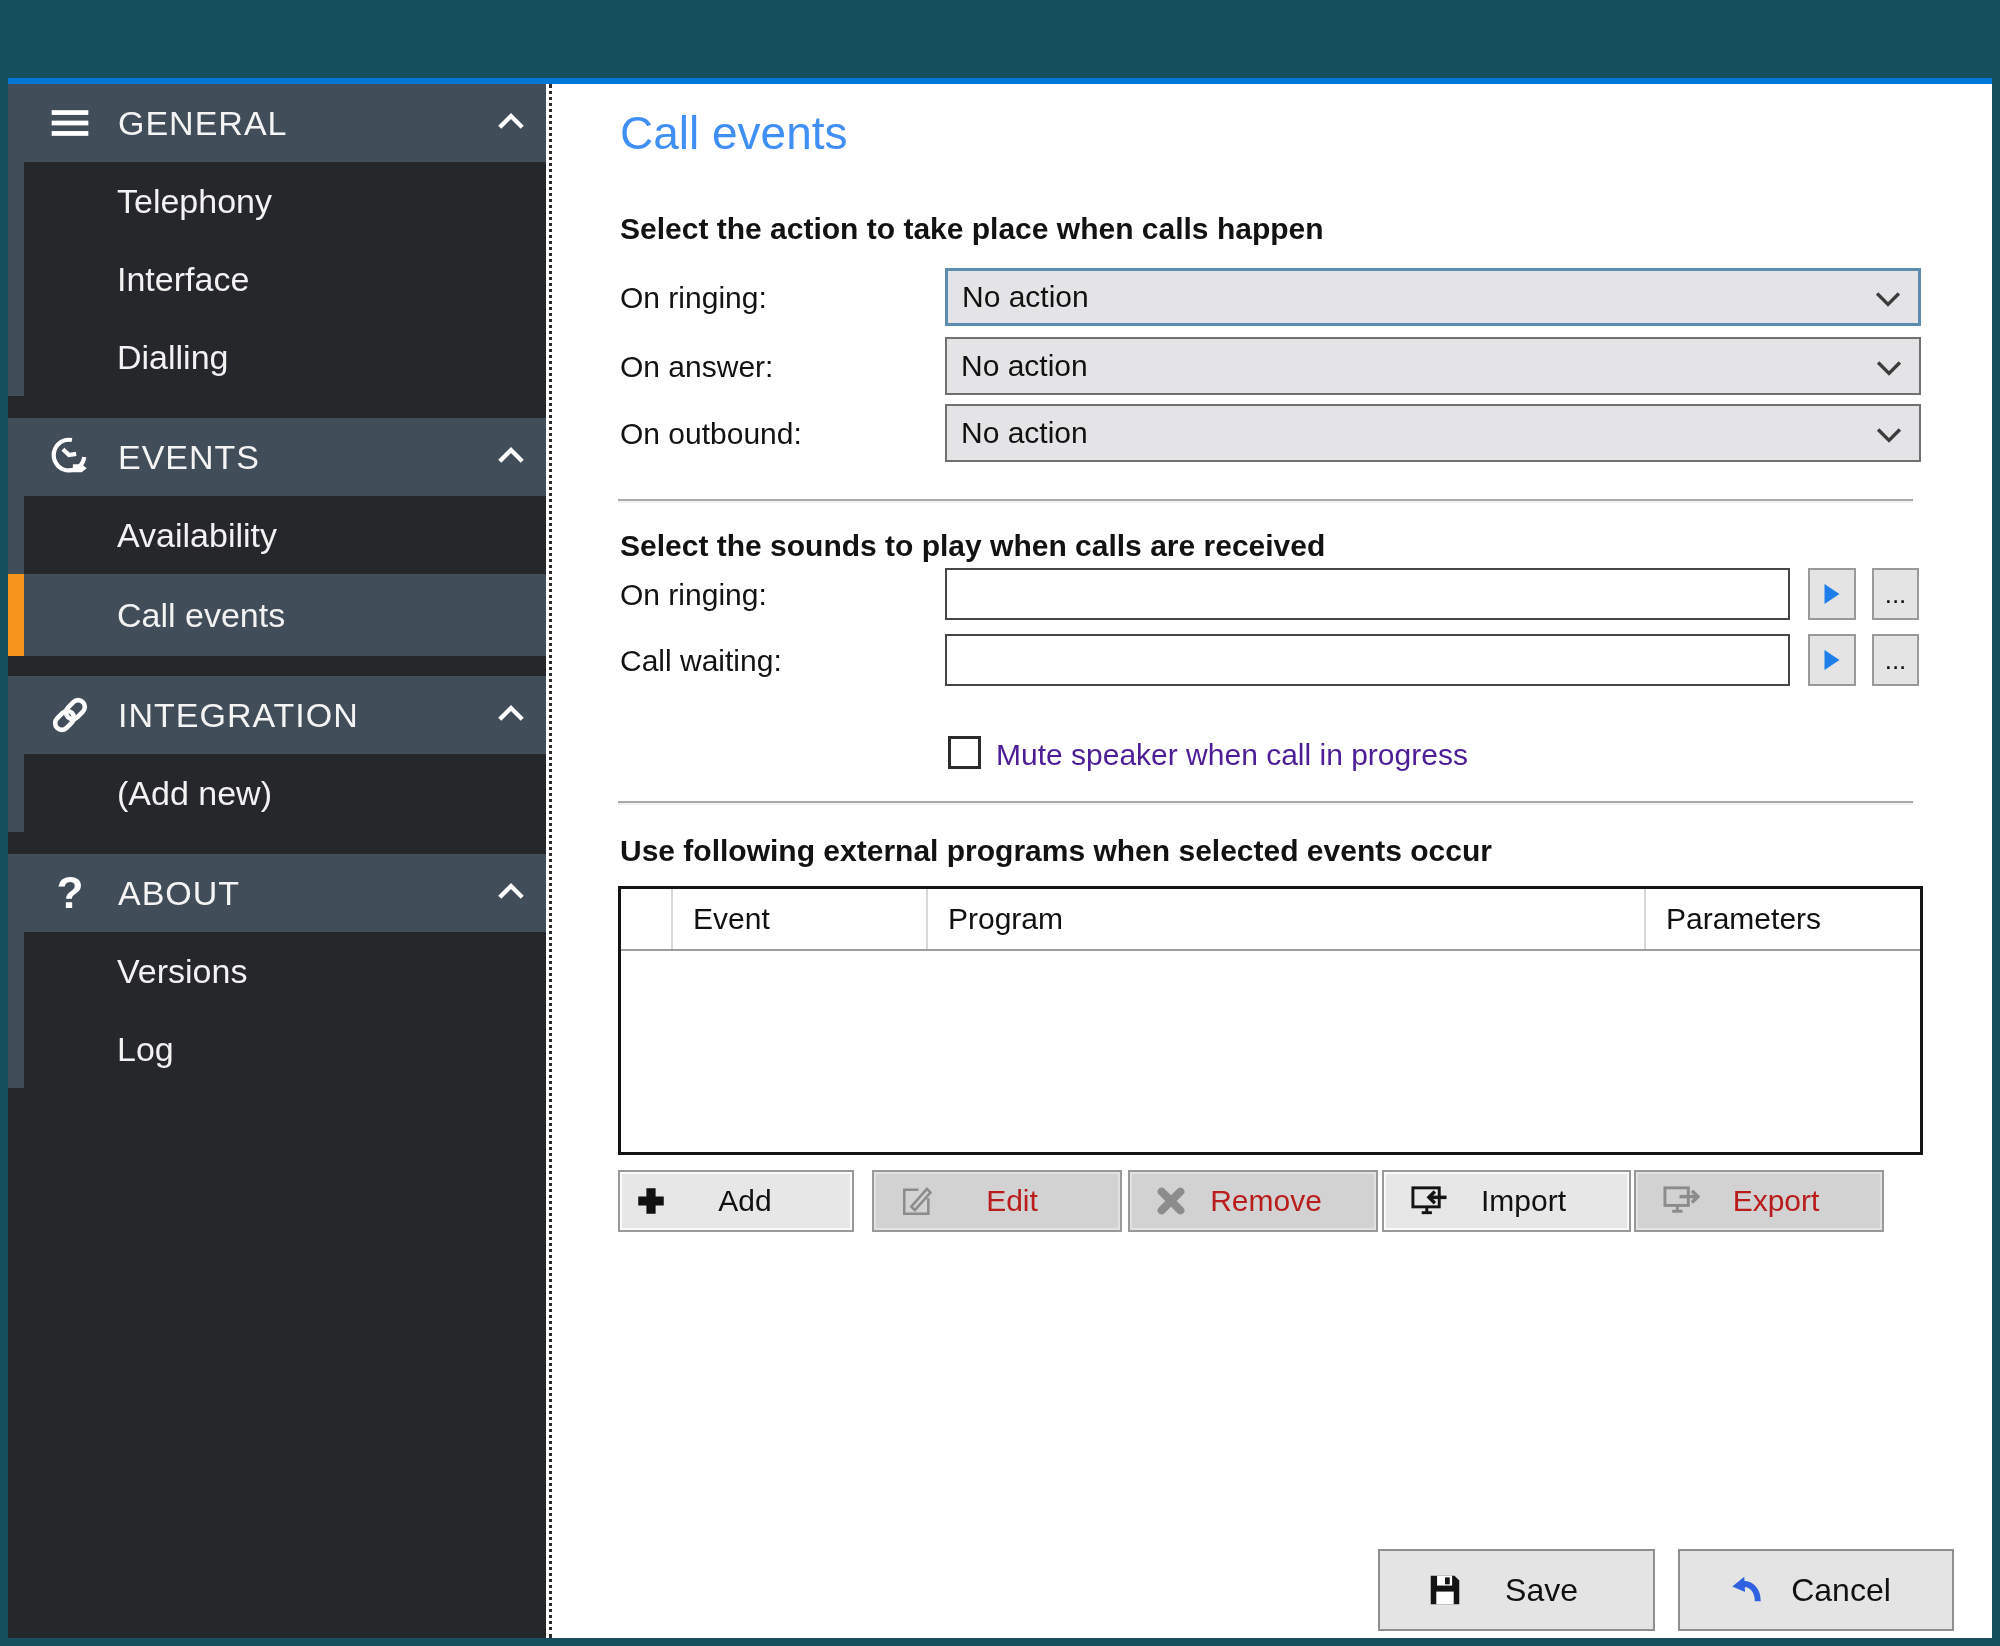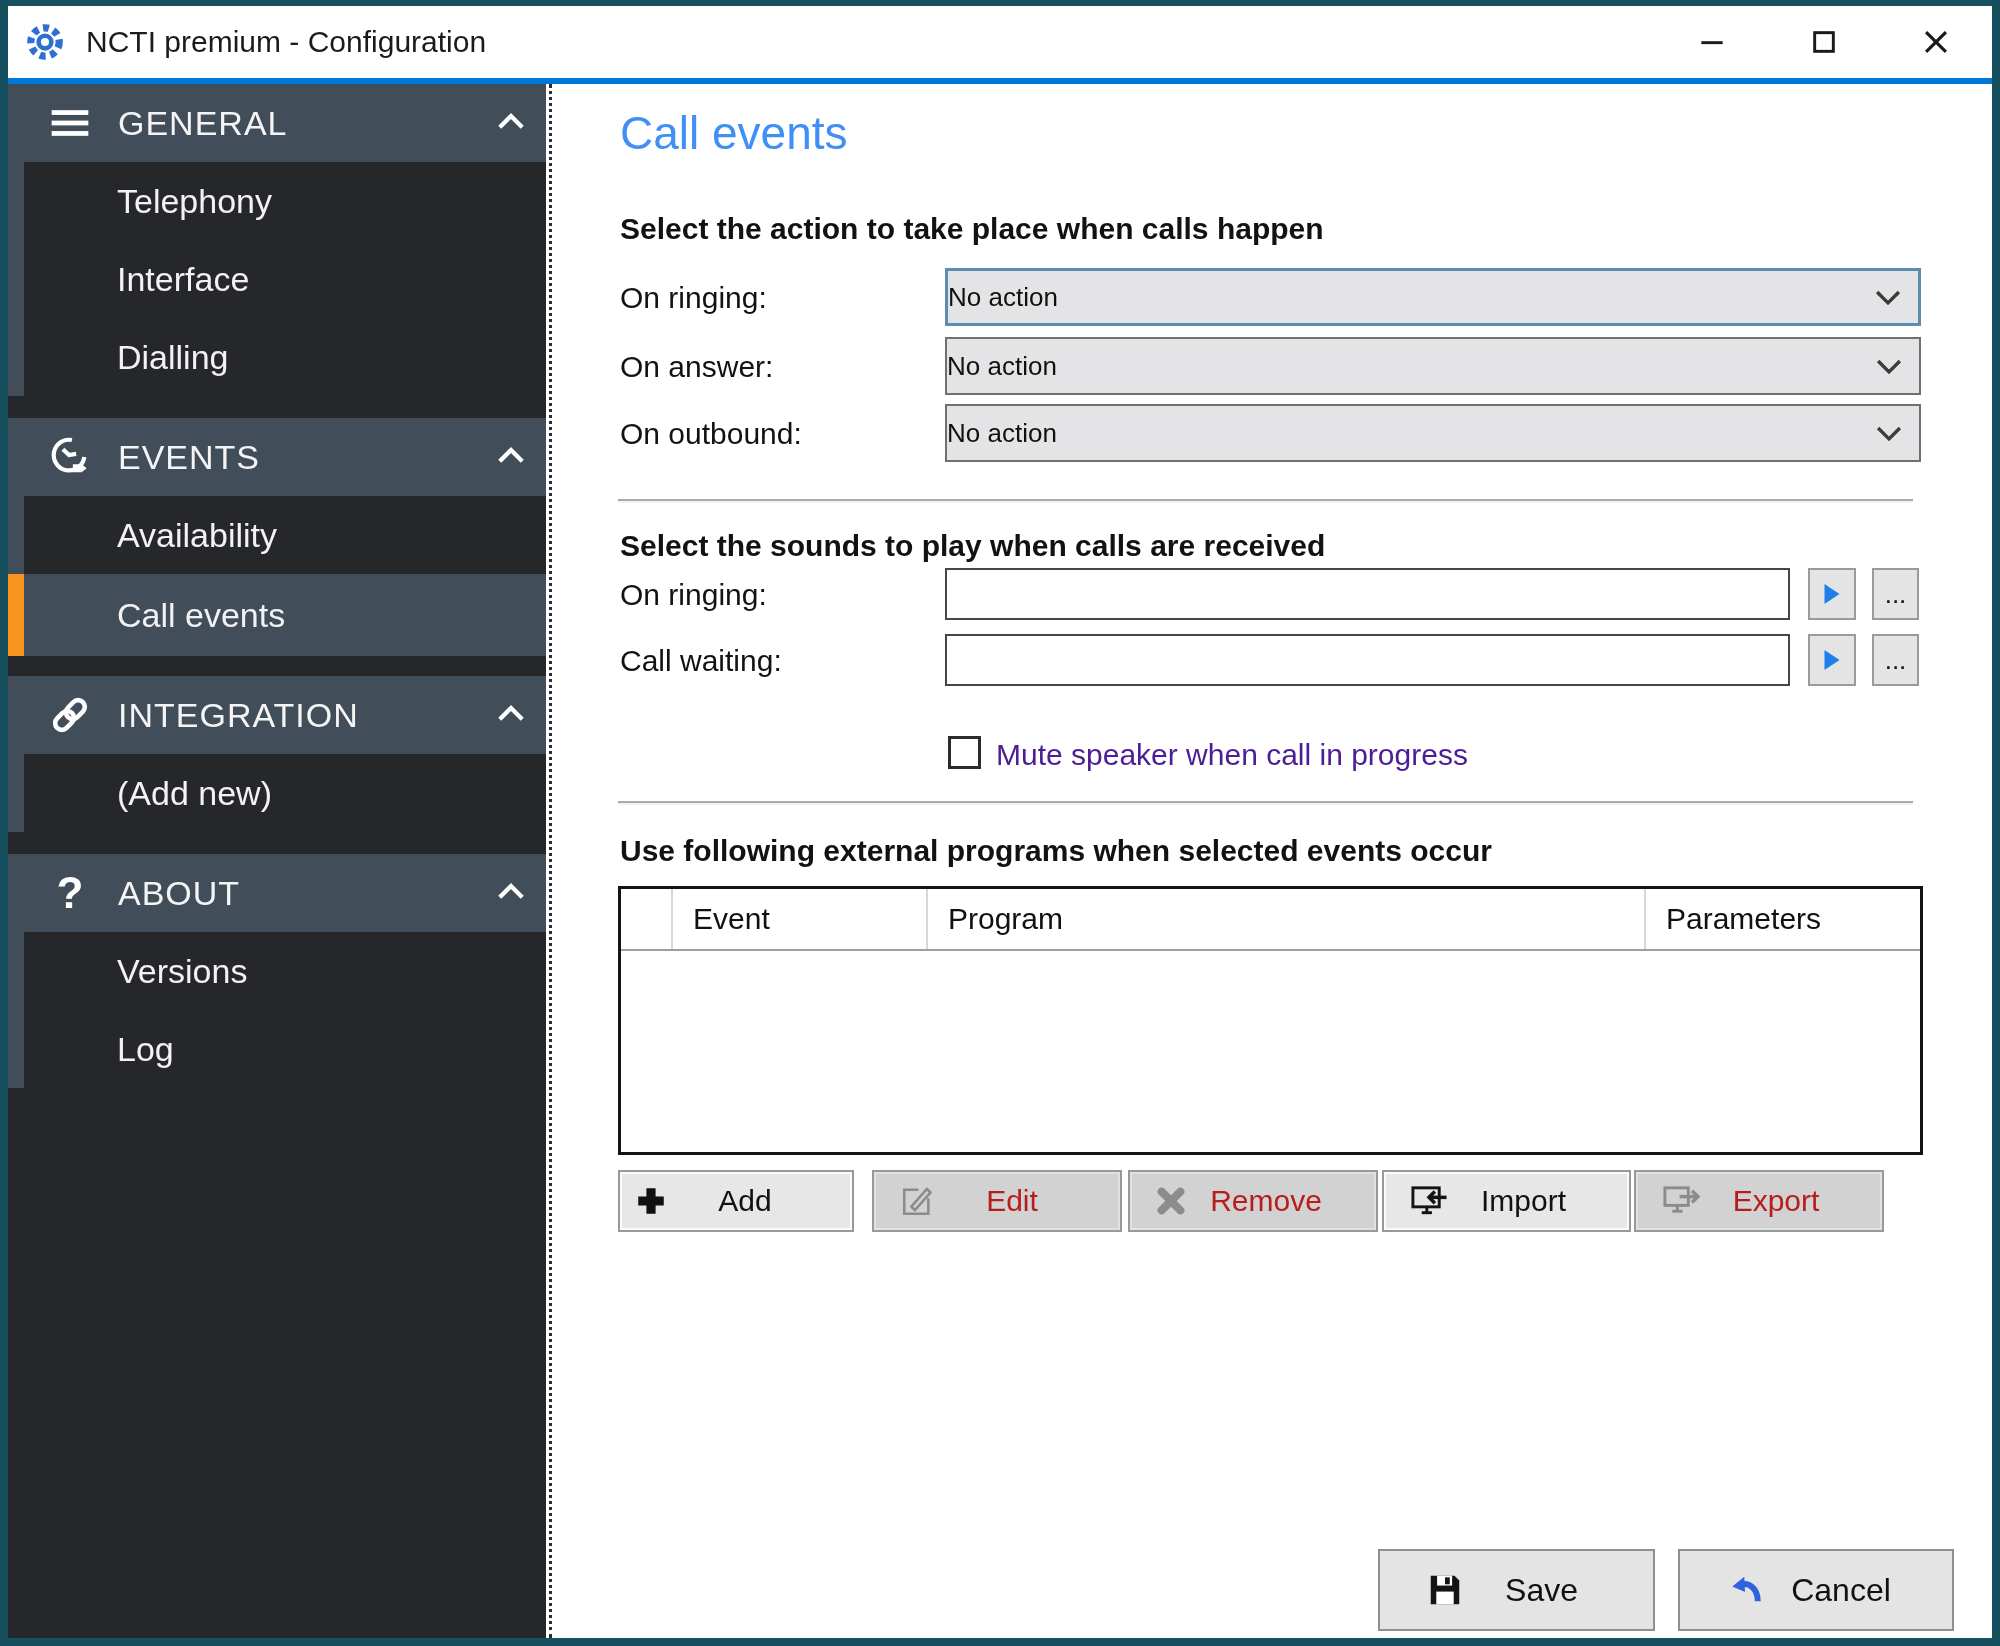--- a/index.html
+++ b/index.html
@@ -38,21 +38,21 @@
 
   
   .content { position:absolute; left:556px; top:84px; width:1436px; height:1554px; background:#ffffff; }
   .content * { box-sizing:border-box; }
   .page-title { position:absolute; left:64px; top:22px; font-size:46px; color:var(--heading-blue,#3F8FF5); font-weight:300; }
   .caption { position:absolute; left:64px; font-size:30px; font-weight:bold; color:#121212; }
   .flabel { position:absolute; left:64px; font-size:30px; color:#121212; }
   .hr { position:absolute; left:62px; width:1295px; height:2px; background:#a9a9a9; box-shadow:0 2px 0 #f2f2f2; }
 
   .dropdown { position:absolute; left:389px; width:976px; height:58px; background:#E4E4E6; border:2px solid #707070;
-              display:flex; align-items:center; font-size:26px; color:#111; }
+              display:flex; align-items:center; padding-left:14px; font-size:30px; color:#111; }
   .dropdown .dd-chev { position:absolute; right:16px; top:50%; transform:translateY(-50%); }
   .dropdown.focused { border:3px solid #5E8CAE; }
 
   .sound-input { position:absolute; left:389px; width:845px; height:52px; border:2px solid #464646; background:#fff;
                  font-size:28px; padding:0 10px; font-family:"Liberation Sans",sans-serif; }
   .mini-btn { position:absolute; width:48px; height:52px; background:#E4E4E4; border:2px solid #9a9a9a;
               display:flex; align-items:center; justify-content:center; font-size:26px; color:#111; }
   .checkbox { position:absolute; left:392px; width:33px; height:33px; border:3px solid #2b2b2b; background:#fff; }
   .cb-label { position:absolute; left:440px; font-size:30px; color:#4c1d95; }
 
@@ -70,46 +70,20 @@
 
   .footer-btn { position:absolute; top:1465px; height:82px; background:#E4E4E4; border:2px solid #8f8f8f;
                 display:flex; align-items:center; padding-left:46px; font-size:32px; color:#111; }
   .footer-btn .tlabel { flex:1; text-align:center; padding-right:34px; }
 </style>
 </head>
 <body>
 
 <div class="window">
 
-  <div class="titlebar">
-    <span class="app-icon">
-      <svg viewBox="0 0 24 24" width="46" height="46">
-        <circle cx="12" cy="12" r="7.4" fill="none" stroke="#2E6FD0" stroke-width="3.8" stroke-dasharray="3.1 2.5"></circle>
-        <circle cx="12" cy="12" r="3.3" fill="none" stroke="#2E6FD0" stroke-width="2.4"></circle>
-      </svg>
-    </span>
-    <span class="title-text">NCTI premium - Configuration</span>
-    <div class="win-controls">
-      <div class="win-btn">
-        <svg viewBox="0 0 24 24" width="32" height="32">
-            <path d="M4 12.5 H20" stroke="#1a1a1a" stroke-width="2.2"></path>
-          </svg>
-      </div>
-      <div class="win-btn">
-        <svg viewBox="0 0 24 24" width="32" height="32">
-            <rect x="5" y="5" width="14" height="14" fill="none" stroke="#1a1a1a" stroke-width="2.2"></rect>
-          </svg>
-      </div>
-      <div class="win-btn">
-        <svg viewBox="0 0 24 24" width="34" height="34">
-            <path d="M5 5 L19 19 M19 5 L5 19" stroke="#1a1a1a" stroke-width="2.2"></path>
-          </svg>
-      </div>
-    </div>
-  </div>
   <div class="accent-line"></div>
 
   <div class="sidebar">
 
     <div class="side-section">
       <div class="section-header">
         <span class="sicon">
           <svg viewBox="0 0 24 24" width="48" height="44">
               <g fill="#fff">
                 <rect x="2" y="5" width="20" height="2.6"></rect>

